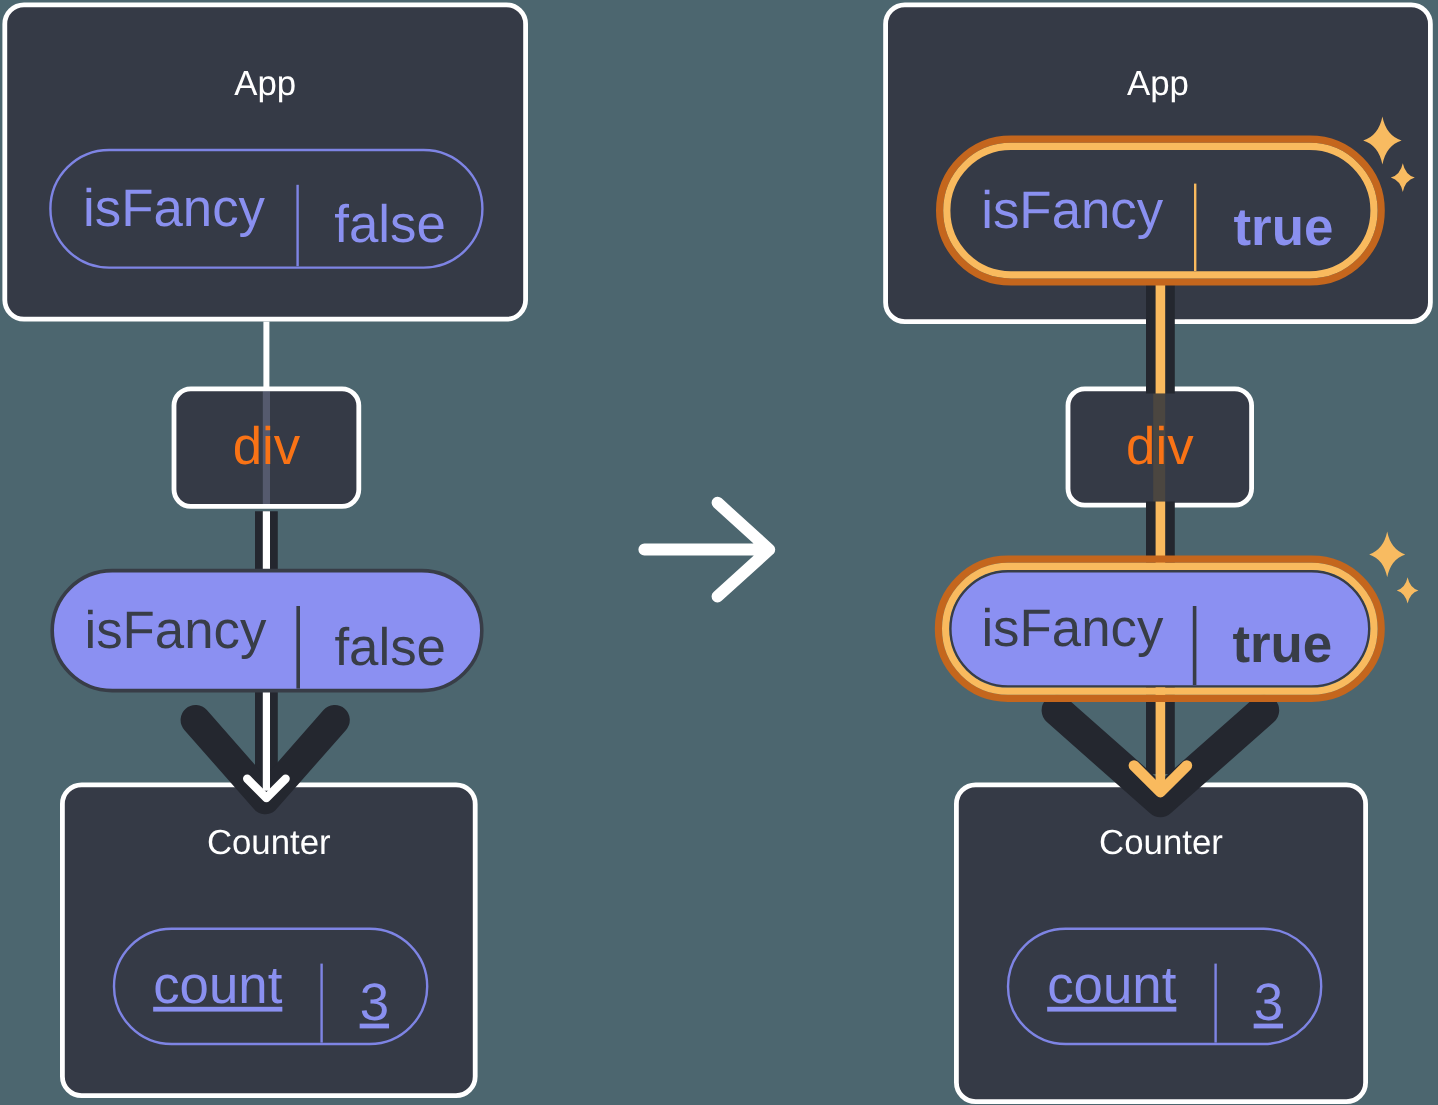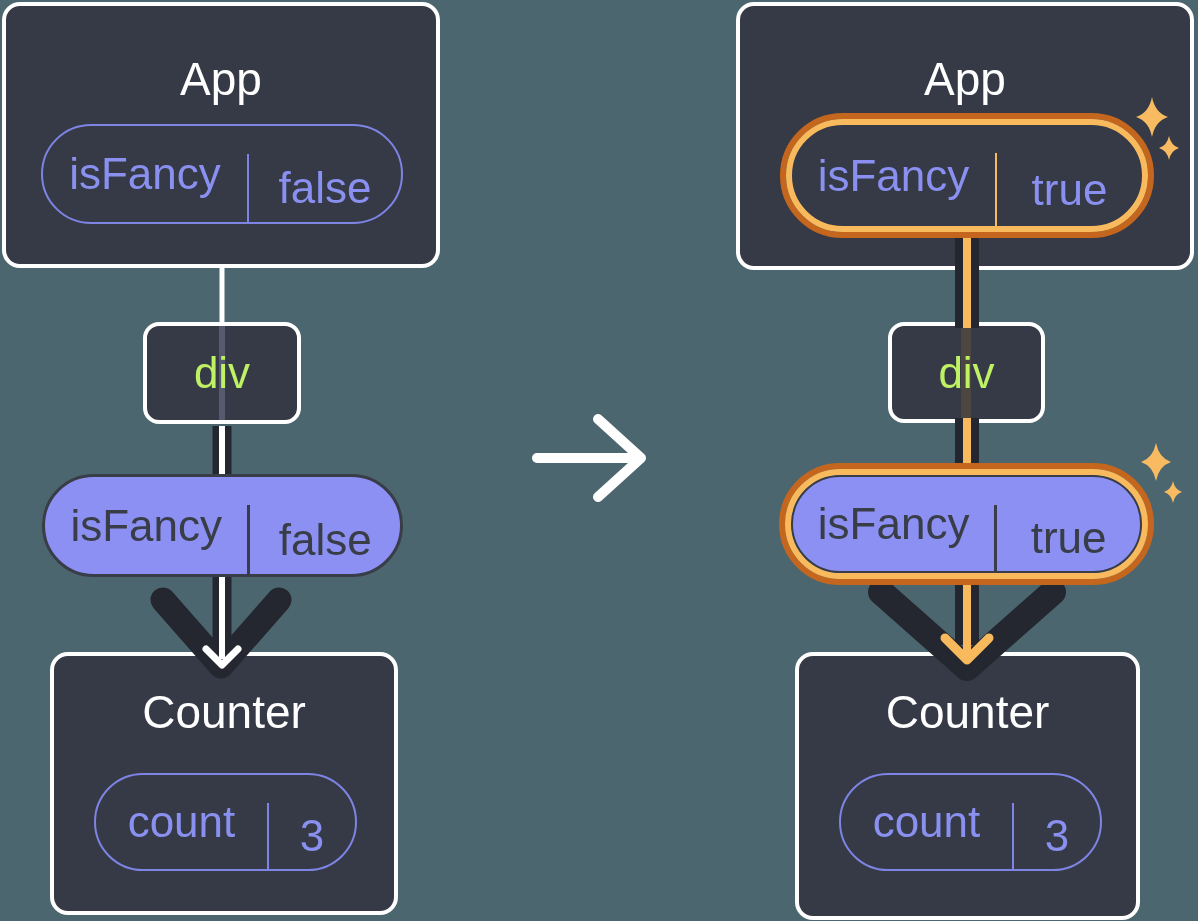--- a/index.html
+++ b/index.html
@@ -15,51 +15,51 @@
     --orange-light:#F9BA5E;
   }
   html,body{margin:0;padding:0;background:var(--bg);}
   body{font-family:"Liberation Sans",sans-serif;}
   .scene{position:relative;width:1198px;height:921px;background:var(--bg);overflow:hidden;}
 
   
   .box{position:absolute;background:var(--box);border:4px solid var(--box-border);
        border-radius:18px;box-sizing:border-box;}
   .box-title{position:absolute;left:0;right:0;text-align:center;color:#fff;
-             font-size:46px;font-weight:500;line-height:1;}
+             font-size:29px;font-weight:500;line-height:1;}
   #app-before{left:2px;top:2px;width:438px;height:266px;}
   #app-after{left:736px;top:2px;width:458px;height:268px;}
   #div-before{left:143px;top:322px;width:158px;height:102px;border-radius:16px;}
   #div-after{left:888px;top:322px;width:157px;height:101px;border-radius:16px;}
   #counter-before{left:50px;top:652px;width:348px;height:263px;}
   #counter-after{left:795px;top:652px;width:345px;height:268px;}
   .app-title{top:50px;}
   .counter-title{top:33px;}
   .div-box{display:flex;align-items:center;justify-content:center;}
-  .div-title{position:relative;z-index:2;color:#bef264;font-size:44px;font-weight:500;line-height:1;}
+  .div-title{position:relative;z-index:2;color:#f97316;font-size:44px;font-weight:500;line-height:1;}
   .pass-through{position:absolute;top:0;bottom:0;z-index:1;}
   #div-before .pass-through{left:72px;width:6px;background:rgba(199,205,255,0.22);}
   #div-after .pass-through{left:69px;width:10px;background:#4B4640;}
 
   
   .pill{display:flex;box-sizing:border-box;border-radius:999px;overflow:hidden;
         font-size:44px;line-height:1;text-align:center;}
   .pill .cell{display:flex;align-items:center;justify-content:center;box-sizing:border-box;}
   .pill .cell.name{flex:0 0 57%;}
   .pill .cell.value{flex:1 1 auto;margin-top:28px;}
   .floating{position:absolute;}
   .pill.outline{border:2px solid var(--purple-line);color:var(--purple-text);background:transparent;}
   .pill.outline .cell.value{border-left:2px solid var(--purple-line);}
   .pill.filled{background:var(--pill-fill);border:3px solid var(--dark-text);color:var(--dark-text);}
   .pill.filled .cell.value{border-left:3px solid var(--dark-text);}
-  .bold-val{font-weight:400;}
+  .bold-val{font-weight:700;}
 
   #pill-app-before{left:41px;top:124px;width:362px;height:100px;}
   #pill-pass-before{left:42px;top:474px;width:361px;height:103px;}
-  .counter-pill{position:absolute;left:40px;top:117px;width:263px;height:98px;}
+  .counter-pill{position:absolute;left:40px;top:117px;width:263px;height:98px;text-decoration:underline;}
   .counter-pill .cell.name{flex:0 0 66%;}
 
   
   .ring-outer{position:absolute;box-sizing:border-box;border:6px solid var(--orange-dark);
               border-radius:999px;}
   .ring-inner{width:100%;height:100%;box-sizing:border-box;border:6px solid var(--orange-light);
               border-radius:999px;overflow:hidden;}
   #ring-app-after{left:780px;top:113px;width:374px;height:125px;}
   #ring-pass-after{left:779px;top:463px;width:375px;height:122px;}
   #pill-app-after{width:100%;height:100%;color:var(--purple-text);}

